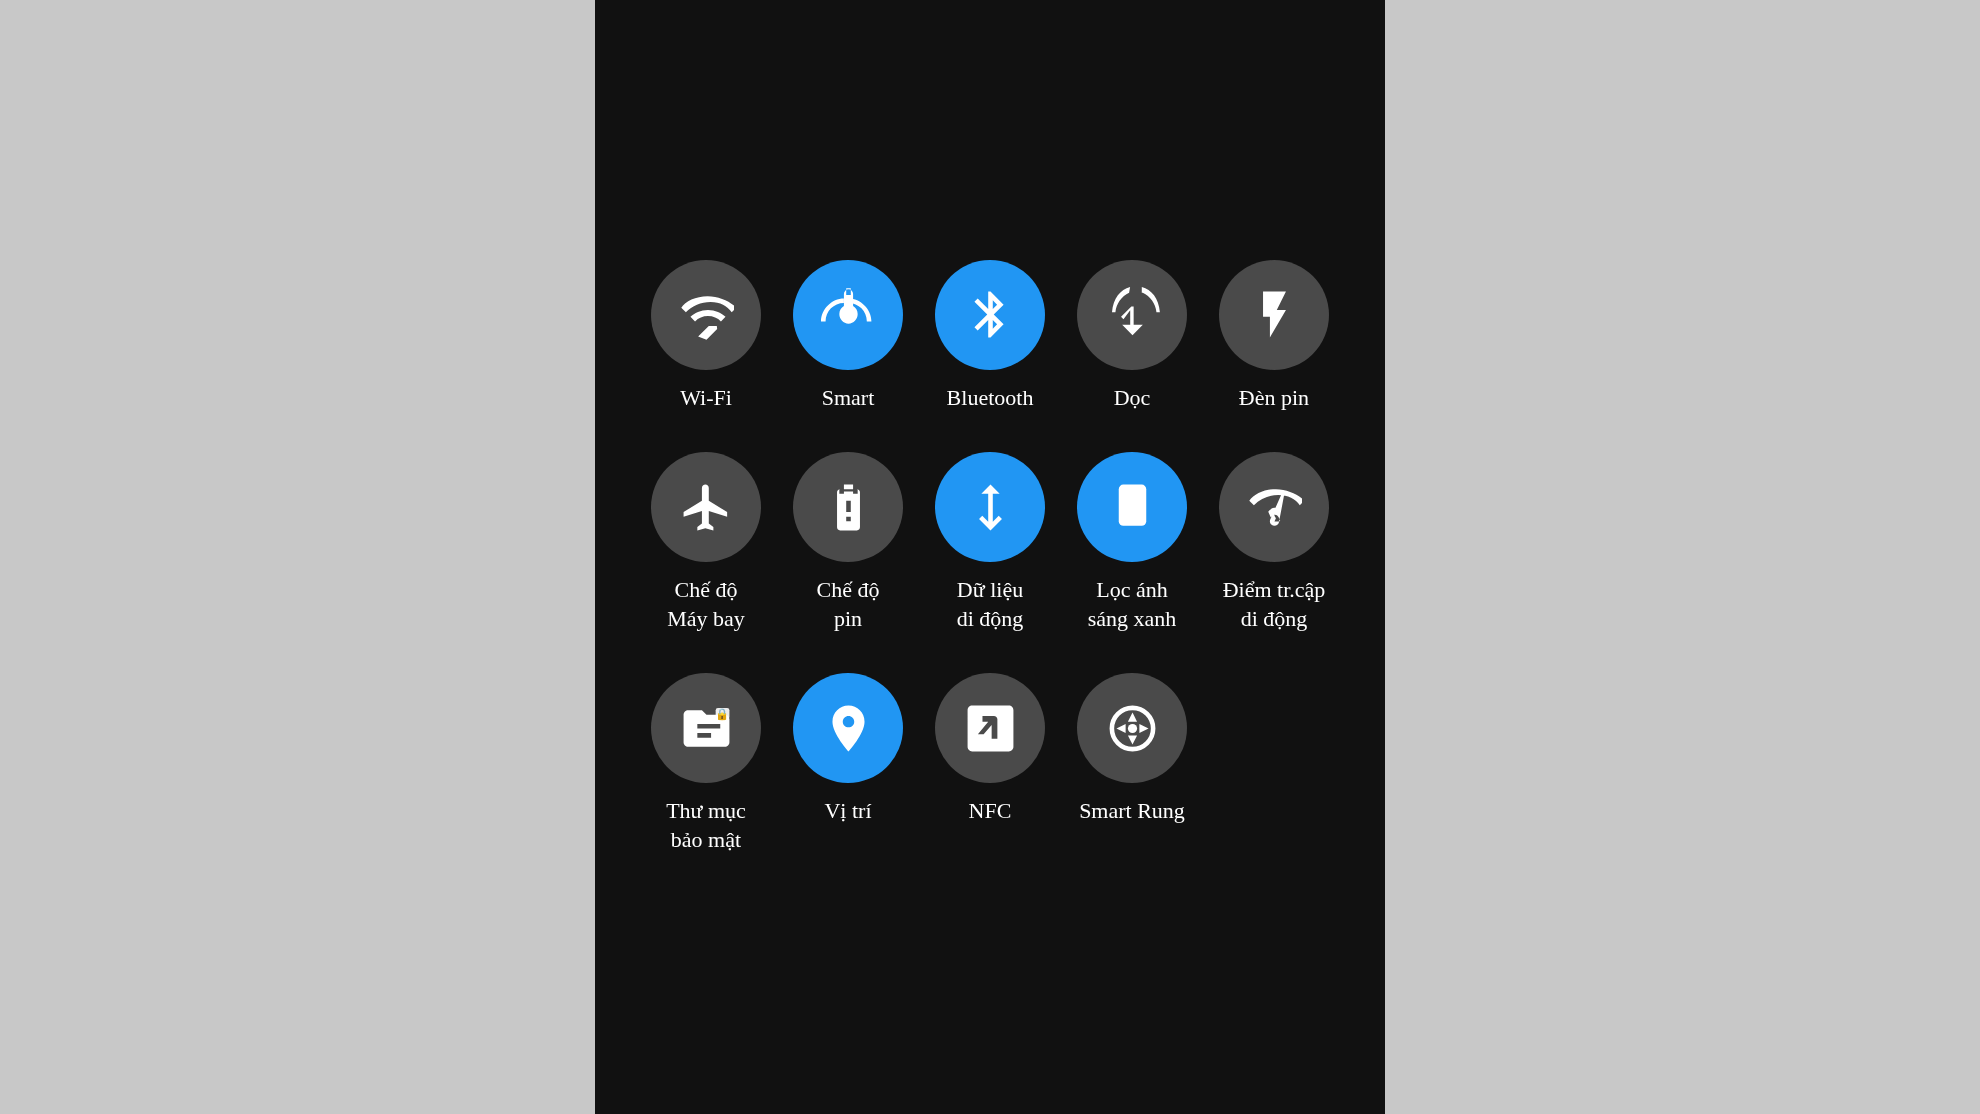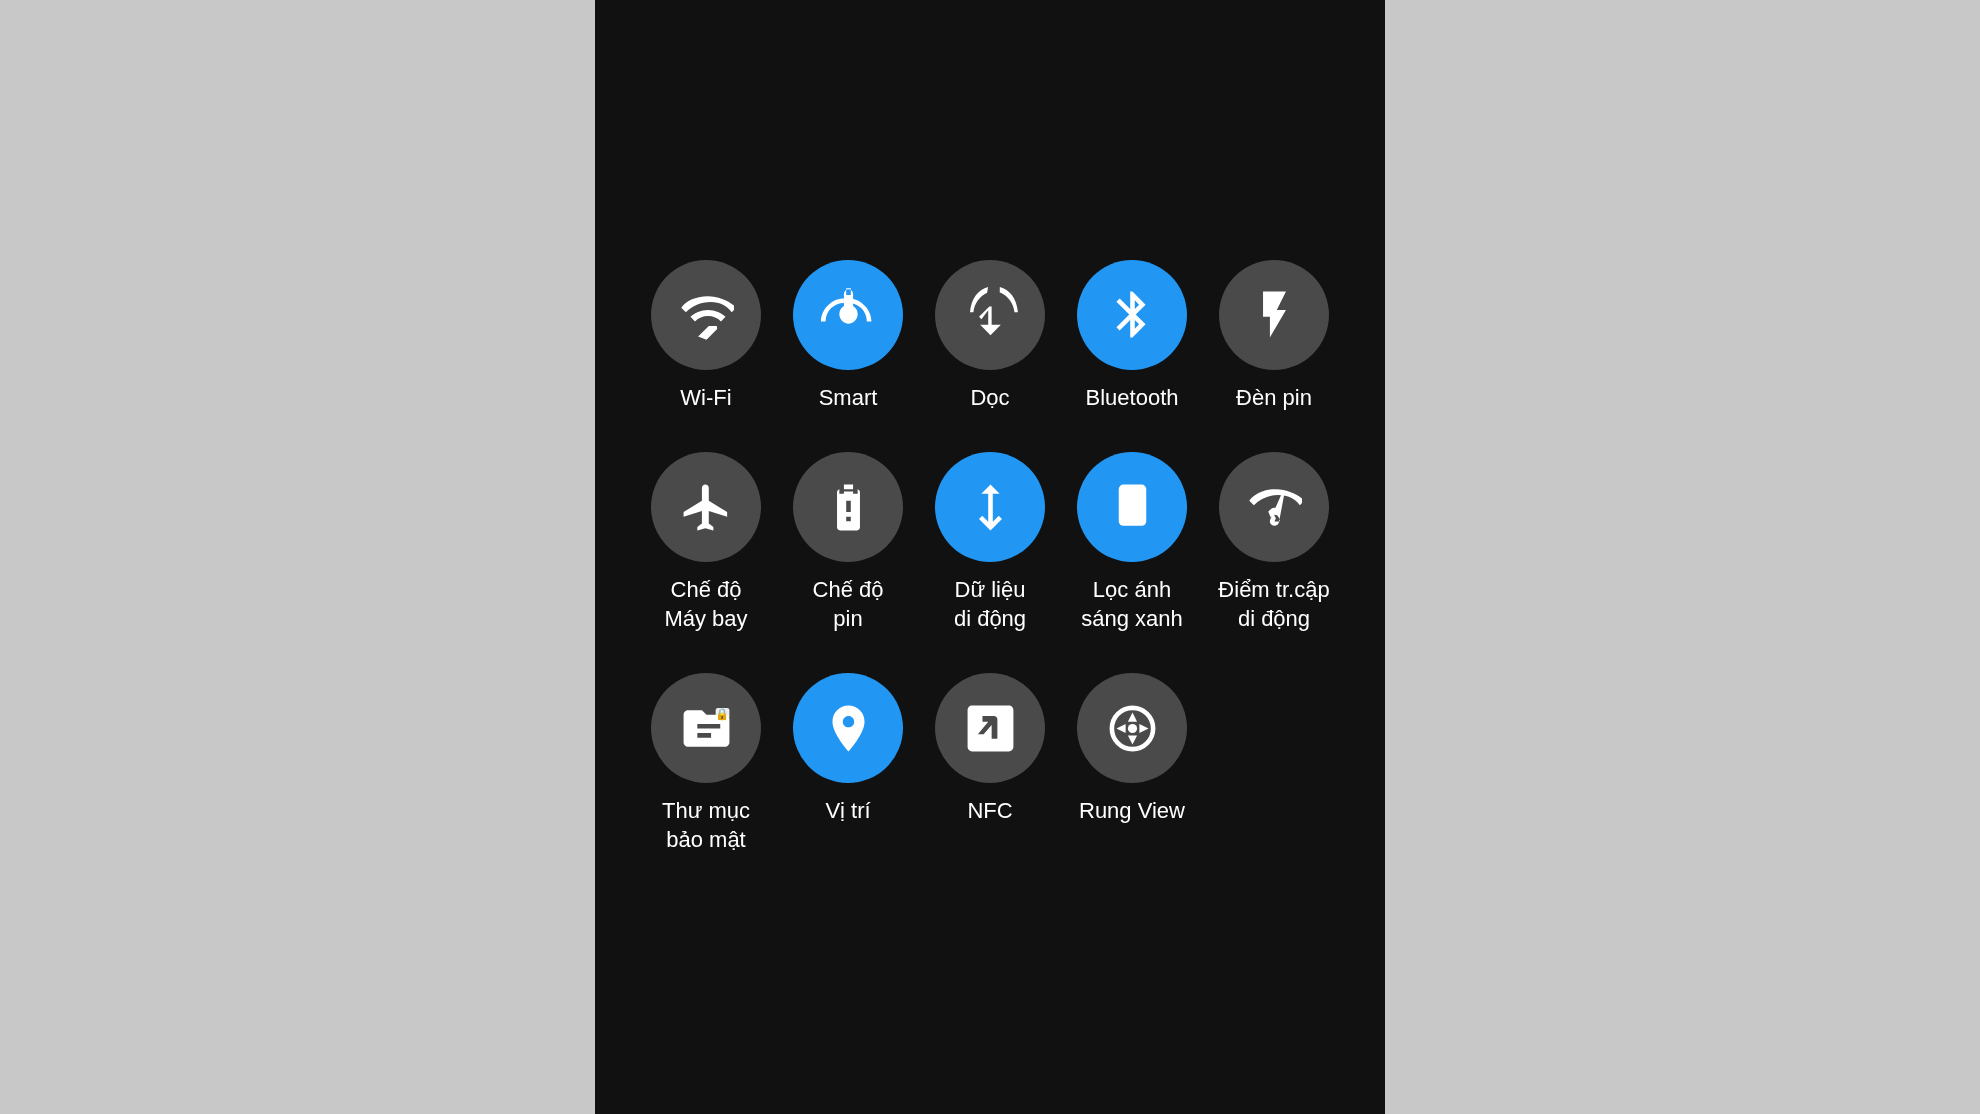--- a/index.html
+++ b/index.html
@@ -17,20 +17,21 @@
       background: #c8c8c8;
     }
     .main-panel {
       width: 790px;
       background: #111111;
       display: flex;
       flex-direction: column;
       align-items: center;
       justify-content: center;
       padding: 30px 20px;
+      font-family: Liberation Serif, serif;
     }
     .grid {
       display: grid;
       grid-template-columns: repeat(5, 1fr);
       gap: 40px 20px;
       width: 100%;
       padding: 20px 30px;
     }
     .tile {
       display: flex;
@@ -85,35 +86,35 @@
       <div class="icon-circle blue">
         <svg width="55" height="55" viewBox="0 0 24 24">
           <path d="M0 15h2c0-4.42 3.58-8 8-8V5C4.69 5 0 9.69 0 15zm20 0h2C22 9.69 17.31 5 12 5v2c4.42 0 8 3.58 8 8z"></path>
           <path d="M10 8.34V3a2 2 0 014 0v5.34c1.2.68 2 1.98 2 3.46C16 14.04 14.21 16 12 16s-4-1.96-4-4.2c0-1.48.8-2.78 2-3.46zM11 .5v3h2v-3h-2z"></path>
         </svg>
       </div>
       <span class="tile-label">Smart</span>
     </div>
 
     <div class="tile">
+      <div class="icon-circle blue">
+        <svg width="55" height="55" viewBox="0 0 24 24">
+          <path d="M17.71 7.71L12 2h-1v7.59L6.41 5 5 6.41 10.59 12 5 17.59 6.41 19 11 14.41V22h1l5.71-5.71-4.3-4.29 4.3-4.29zM13 5.83l1.88 1.88L13 9.59V5.83zm1.88 10.46L13 18.17v-3.76l1.88 1.88z"></path>
+        </svg>
+      </div>
+      <span class="tile-label">Bluetooth</span>
+    </div>
+
+    <div class="tile">
       <div class="icon-circle gray">
         <svg width="55" height="55" viewBox="0 0 24 24">
           <path d="M16.48 2.52c3.27 1.55 5.61 4.72 5.97 8.48h1.5C23.44 4.84 20.29 1.19 16.06 0l-.02 2.52h.44zM10.95 0C6.72 1.19 3.56 4.84 3.05 11H4.55c.36-3.76 2.7-6.93 5.97-8.48L10.95 0zM16.5 16.5h-4V8.5h-1l-4.5 4.5 1.06 1.06L11 10.12V16.5H7.5L12 21l4.5-4.5z"></path>
         </svg>
       </div>
       <span class="tile-label">Dọc</span>
-    </div>
-
-    <div class="tile">
-      <div class="icon-circle blue">
-        <svg width="55" height="55" viewBox="0 0 24 24">
-          <path d="M17.71 7.71L12 2h-1v7.59L6.41 5 5 6.41 10.59 12 5 17.59 6.41 19 11 14.41V22h1l5.71-5.71-4.3-4.29 4.3-4.29zM13 5.83l1.88 1.88L13 9.59V5.83zm1.88 10.46L13 18.17v-3.76l1.88 1.88z"></path>
-        </svg>
-      </div>
-      <span class="tile-label">Bluetooth</span>
     </div>
 
     <div class="tile">
       <div class="icon-circle gray">
         <svg width="55" height="55" viewBox="0 0 24 24">
           <path d="M7 2v11h3v9l7-12h-4l4-8z"></path>
         </svg>
       </div>
       <span class="tile-label">Đèn pin</span>
     </div>
@@ -198,19 +199,19 @@
       <div class="icon-circle gray">
         <svg width="55" height="55" viewBox="0 0 24 24">
           <circle cx="12" cy="12" r="9" fill="none" stroke="white" stroke-width="2"></circle>
           <path d="M12 5l-2 4h4l-2-4z" fill="white"></path>
           <path d="M5 12l4 2v-4L5 12z" fill="white"></path>
           <path d="M19 12l-4-2v4l4-2z" fill="white"></path>
           <path d="M12 19l2-4h-4l2 4z" fill="white"></path>
           <circle cx="12" cy="12" r="2" fill="white"></circle>
         </svg>
       </div>
-      <span class="tile-label">Rung View</span>
+      <span class="tile-label">Smart Rung</span>
     </div>
 
   </div>
 </div>
 
 <div class="side-panel"></div>
 
 </body></html>

